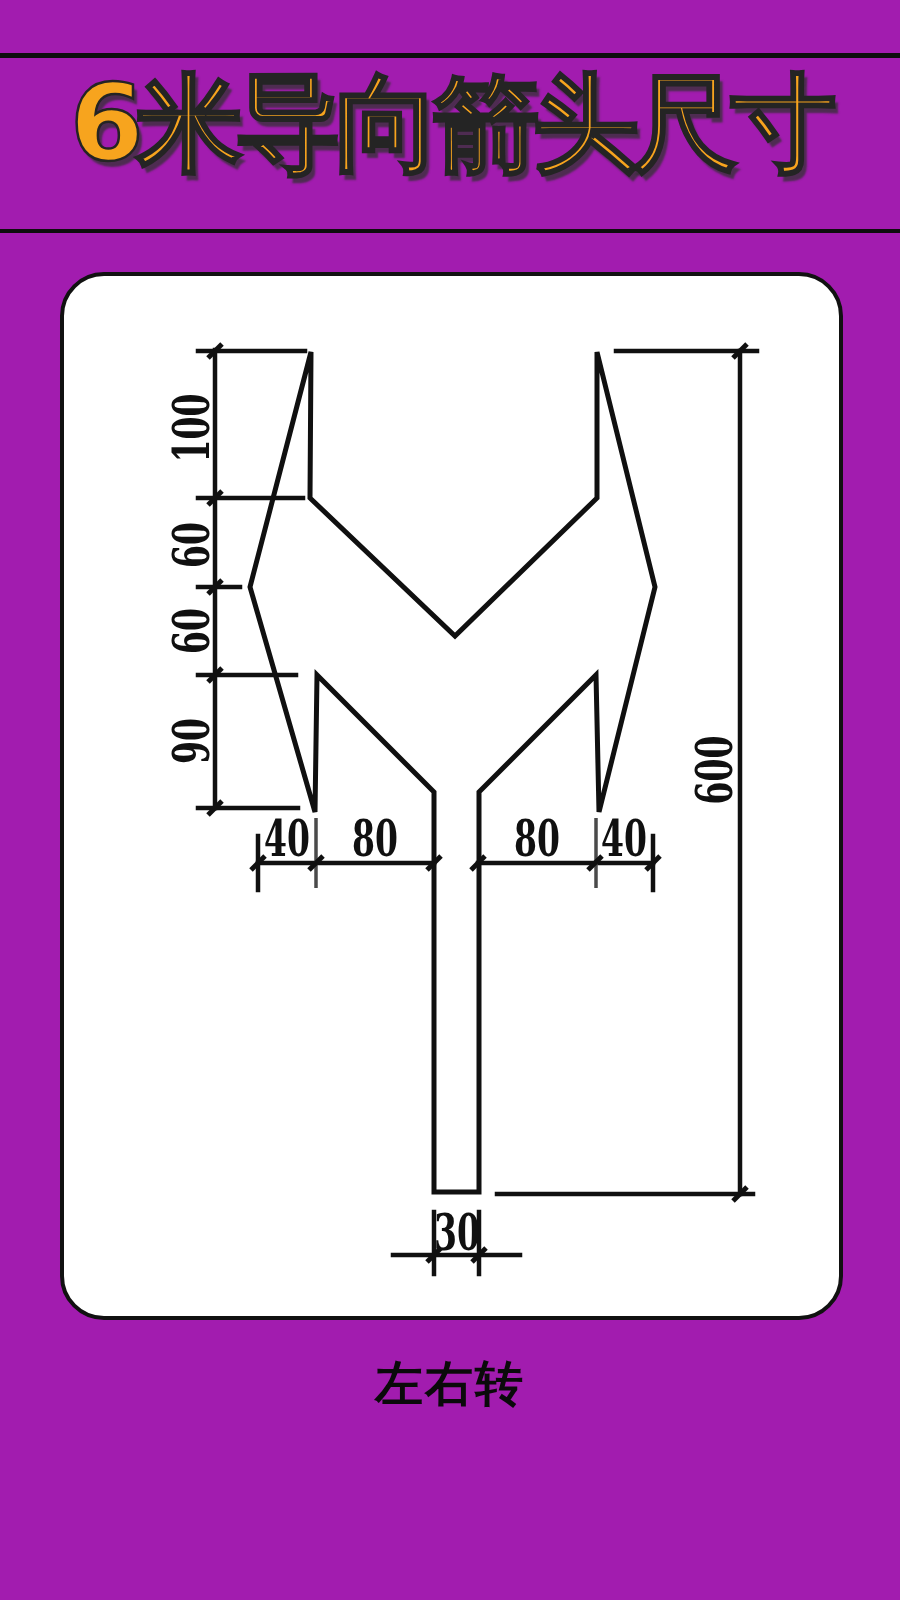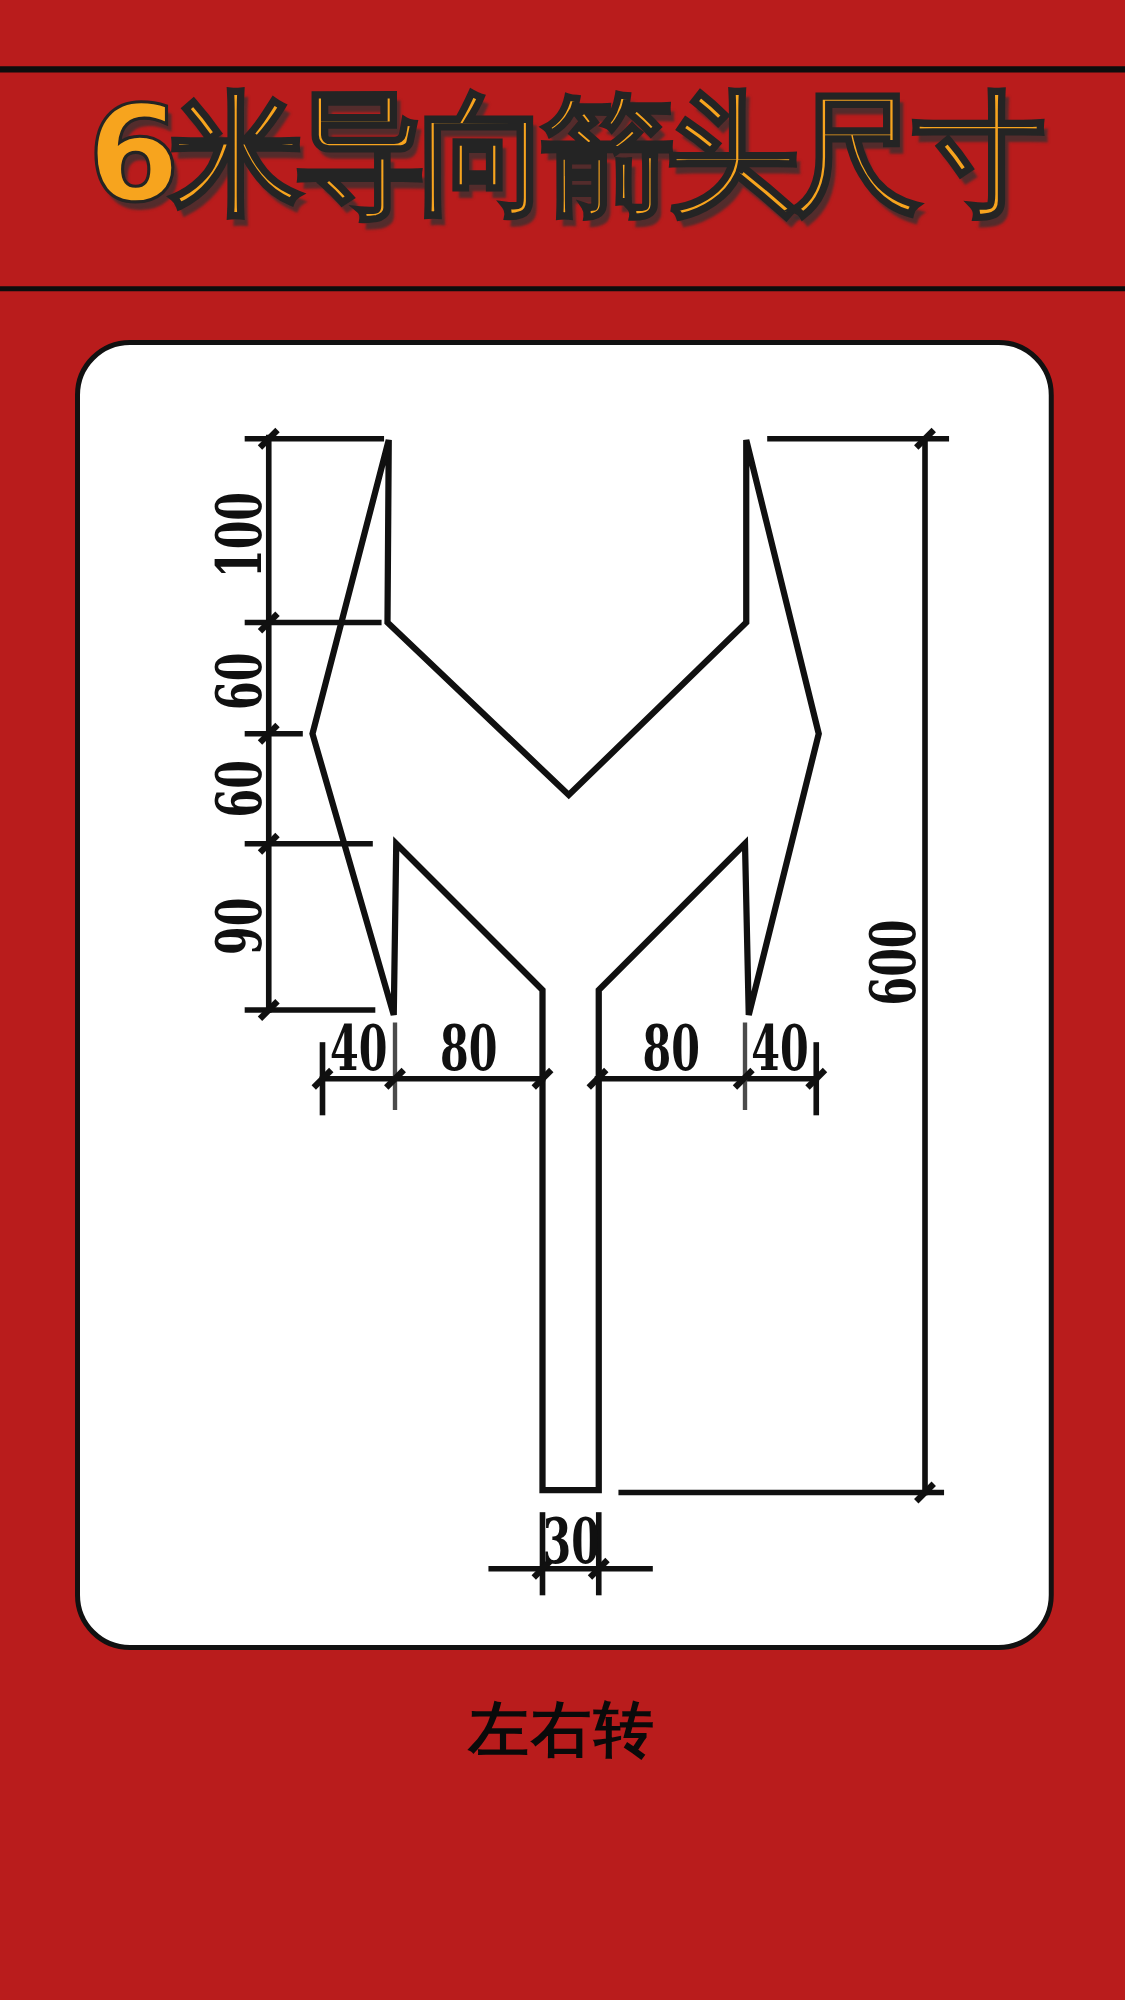--- a/index.html
+++ b/index.html
@@ -1,18 +1,18 @@
 <!DOCTYPE html>
 <html><head>
 <meta charset="utf-8">
 <style>
   html,body{margin:0;padding:0;}
   .page{
     position:relative; width:900px; height:1600px;
-    background:#b91c1c; overflow:hidden;
+    background:#a21caf; overflow:hidden;
     font-family:"DejaVu Sans", sans-serif;
   }
   .rule{position:absolute; left:0; width:900px; background:#0d0d0d;}
   .rule-top{top:53px; height:5px;}
   .rule-mid{top:229px; height:4px;}
   .title{
     position:absolute; top:66px; left:0; width:900px; margin:0;
     text-align:center; font-size:106px; font-weight:900; line-height:1.1;
     letter-spacing:-7px; color:#f7a41e;
     -webkit-text-stroke:2.5px #242424;

